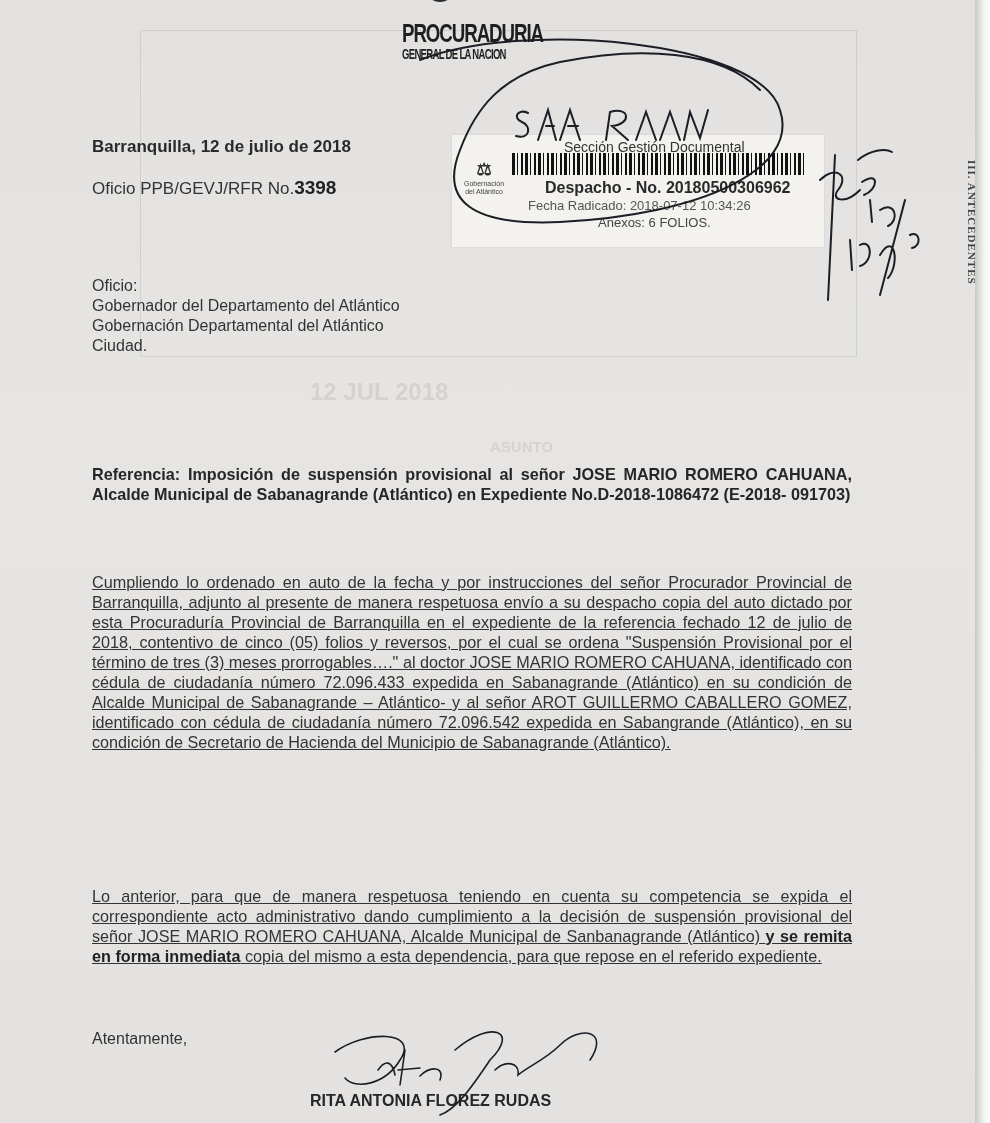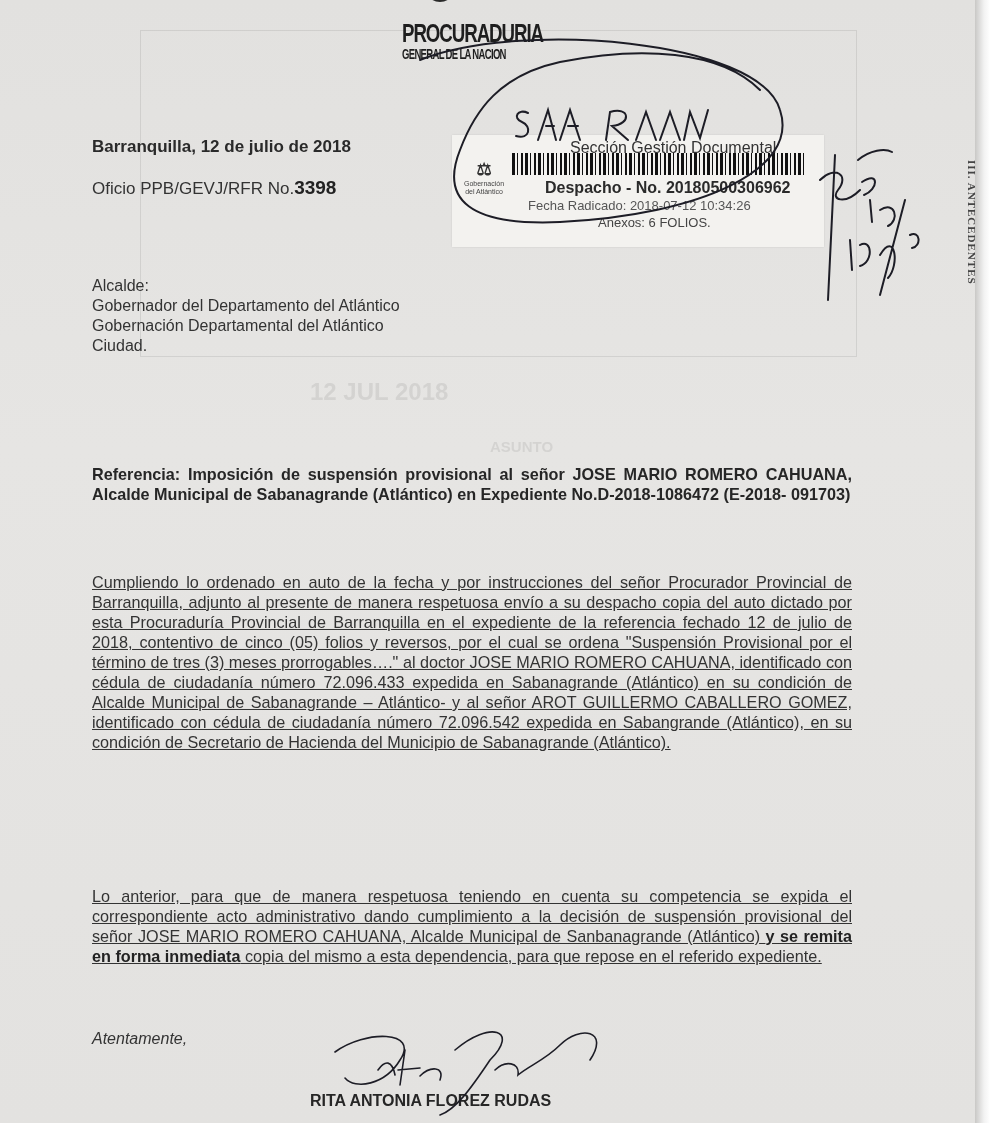--- a/index.html
+++ b/index.html
@@ -29,36 +29,36 @@
   .oficio { position:absolute; left:92px; top:177px; font-size:17px; color:#333; }
   .oficio b { font-size:19px; color:#222; }
 
   .stamp {
     position:absolute; left:452px; top:135px; width:372px; height:112px;
     background:#f3f2ef; box-shadow:0 0 2px rgba(0,0,0,0.1);
   }
   .stamp-logo { position:absolute; left:12px; top:24px; width:40px; text-align:center; }
   .stamp-logo .glyph { font-size:17px; font-weight:bold; color:#333; }
   .stamp-logo .cap { font-size:7px; line-height:8px; color:#444; }
-  .stamp-section { position:absolute; left:118px; top:4px; font-size:16px; color:#333; }
+  .stamp-section { position:absolute; left:112px; top:4px; font-size:14px; color:#333; }
   .barcode { position:absolute; left:60px; top:18px; width:294px; height:22px;
     background:repeating-linear-gradient(90deg,#111 0 3px,#f3f2ef 3px 5px,#111 5px 6px,#f3f2ef 6px 9px,#111 9px 11px,#f3f2ef 11px 13px); }
   .stamp-despacho { position:absolute; left:93px; top:44px; font-weight:bold; font-size:16px; color:#2a2a2a; }
   .stamp-fecha { position:absolute; left:76px; top:63px; font-size:13px; color:#555; }
   .stamp-anexos { position:absolute; left:146px; top:80px; font-size:13px; color:#444;text-align:center; }
 
   .recipient { position:absolute; left:92px; top:276px; font-size:16px; line-height:20px; color:#333; }
   .recipient .name { font-weight:bold; color:#222; }
 
   .ref { position:absolute; left:92px; top:464px; width:760px; font-weight:bold; font-size:16.2px; line-height:20px; text-align:justify; color:#262626; }
   .para { position:absolute; left:92px; width:760px; font-size:16.2px; line-height:20px; text-align:justify; color:#333;text-decoration:underline; }
   .para1 { top:572px; }
   .para2 { top:886px; }
   .para2 b { color:#222; }
-  .closing { position:absolute; left:92px; top:1030px; font-size:16px; color:#333;font-style:italic; }
+  .closing { position:absolute; left:92px; top:1030px; font-size:16px; color:#333; }
   .signer { position:absolute; left:310px; top:1092px; font-weight:bold; font-size:16px; color:#262626; }
   .margin-note { position:absolute; left:966px; top:160px; writing-mode:vertical-rl; font-family:"Liberation Serif",serif; font-weight:bold; font-size:11px; letter-spacing:1px; color:#444; }
   svg.ink { position:absolute; left:0; top:0; width:990px; height:1123px; pointer-events:none; }
 </style>
 </head>
 <body>
 
 <div class="page">
 
   <div class="bleed-box"></div>
@@ -79,21 +79,21 @@
       <div class="cap">del Atlántico</div>
     </div>
     <div class="stamp-section">Sección Gestión Documental</div>
     <div class="barcode"></div>
     <div class="stamp-despacho">Despacho - No. 20180500306962</div>
     <div class="stamp-fecha">Fecha Radicado: 2018-07-12 10:34:26</div>
     <div class="stamp-anexos">Anexos: 6 FOLIOS.</div>
   </div>
 
   <div class="recipient">
-    <div>Alcalde:</div>
+    <div>Oficio:</div>
     <div>Gobernador del Departamento del Atlántico</div>
     <div>Gobernación Departamental del Atlántico</div>
     <div>Ciudad.</div>
   </div>
 
   <div class="ref">Referencia: Imposición de suspensión provisional al señor JOSE MARIO ROMERO CAHUANA, Alcalde Municipal de Sabanagrande (Atlántico) en Expediente No.D-2018-1086472 (E-2018- 091703)</div>
 
   <div class="para para1">Cumpliendo lo ordenado en auto de la fecha y por instrucciones del señor Procurador Provincial de Barranquilla, adjunto al presente de manera respetuosa envío a su despacho copia del auto dictado por esta Procuraduría Provincial de Barranquilla en el expediente de la referencia fechado 12 de julio de 2018, contentivo de cinco (05) folios y reversos, por el cual se ordena "Suspensión Provisional por el término de tres (3) meses prorrogables…." al doctor JOSE MARIO ROMERO CAHUANA, identificado con cédula de ciudadanía número 72.096.433 expedida en Sabanagrande (Atlántico) en su condición de Alcalde Municipal de Sabanagrande – Atlántico- y al señor AROT GUILLERMO CABALLERO GOMEZ, identificado con cédula de ciudadanía número 72.096.542 expedida en Sabangrande (Atlántico), en su condición de Secretario de Hacienda del Municipio de Sabanagrande (Atlántico).</div>
 
   <div class="para para2"><span>Lo anterior, para que de manera respetuosa teniendo en cuenta su competencia se expida el correspondiente acto administrativo dando cumplimiento a la decisión de suspensión provisional  del señor JOSE MARIO ROMERO CAHUANA, Alcalde Municipal de Sanbanagrande (Atlántico) </span><b>y se remita en forma inmediata</b><span> copia del mismo a esta dependencia, para que repose en el referido expediente.</span></div>

